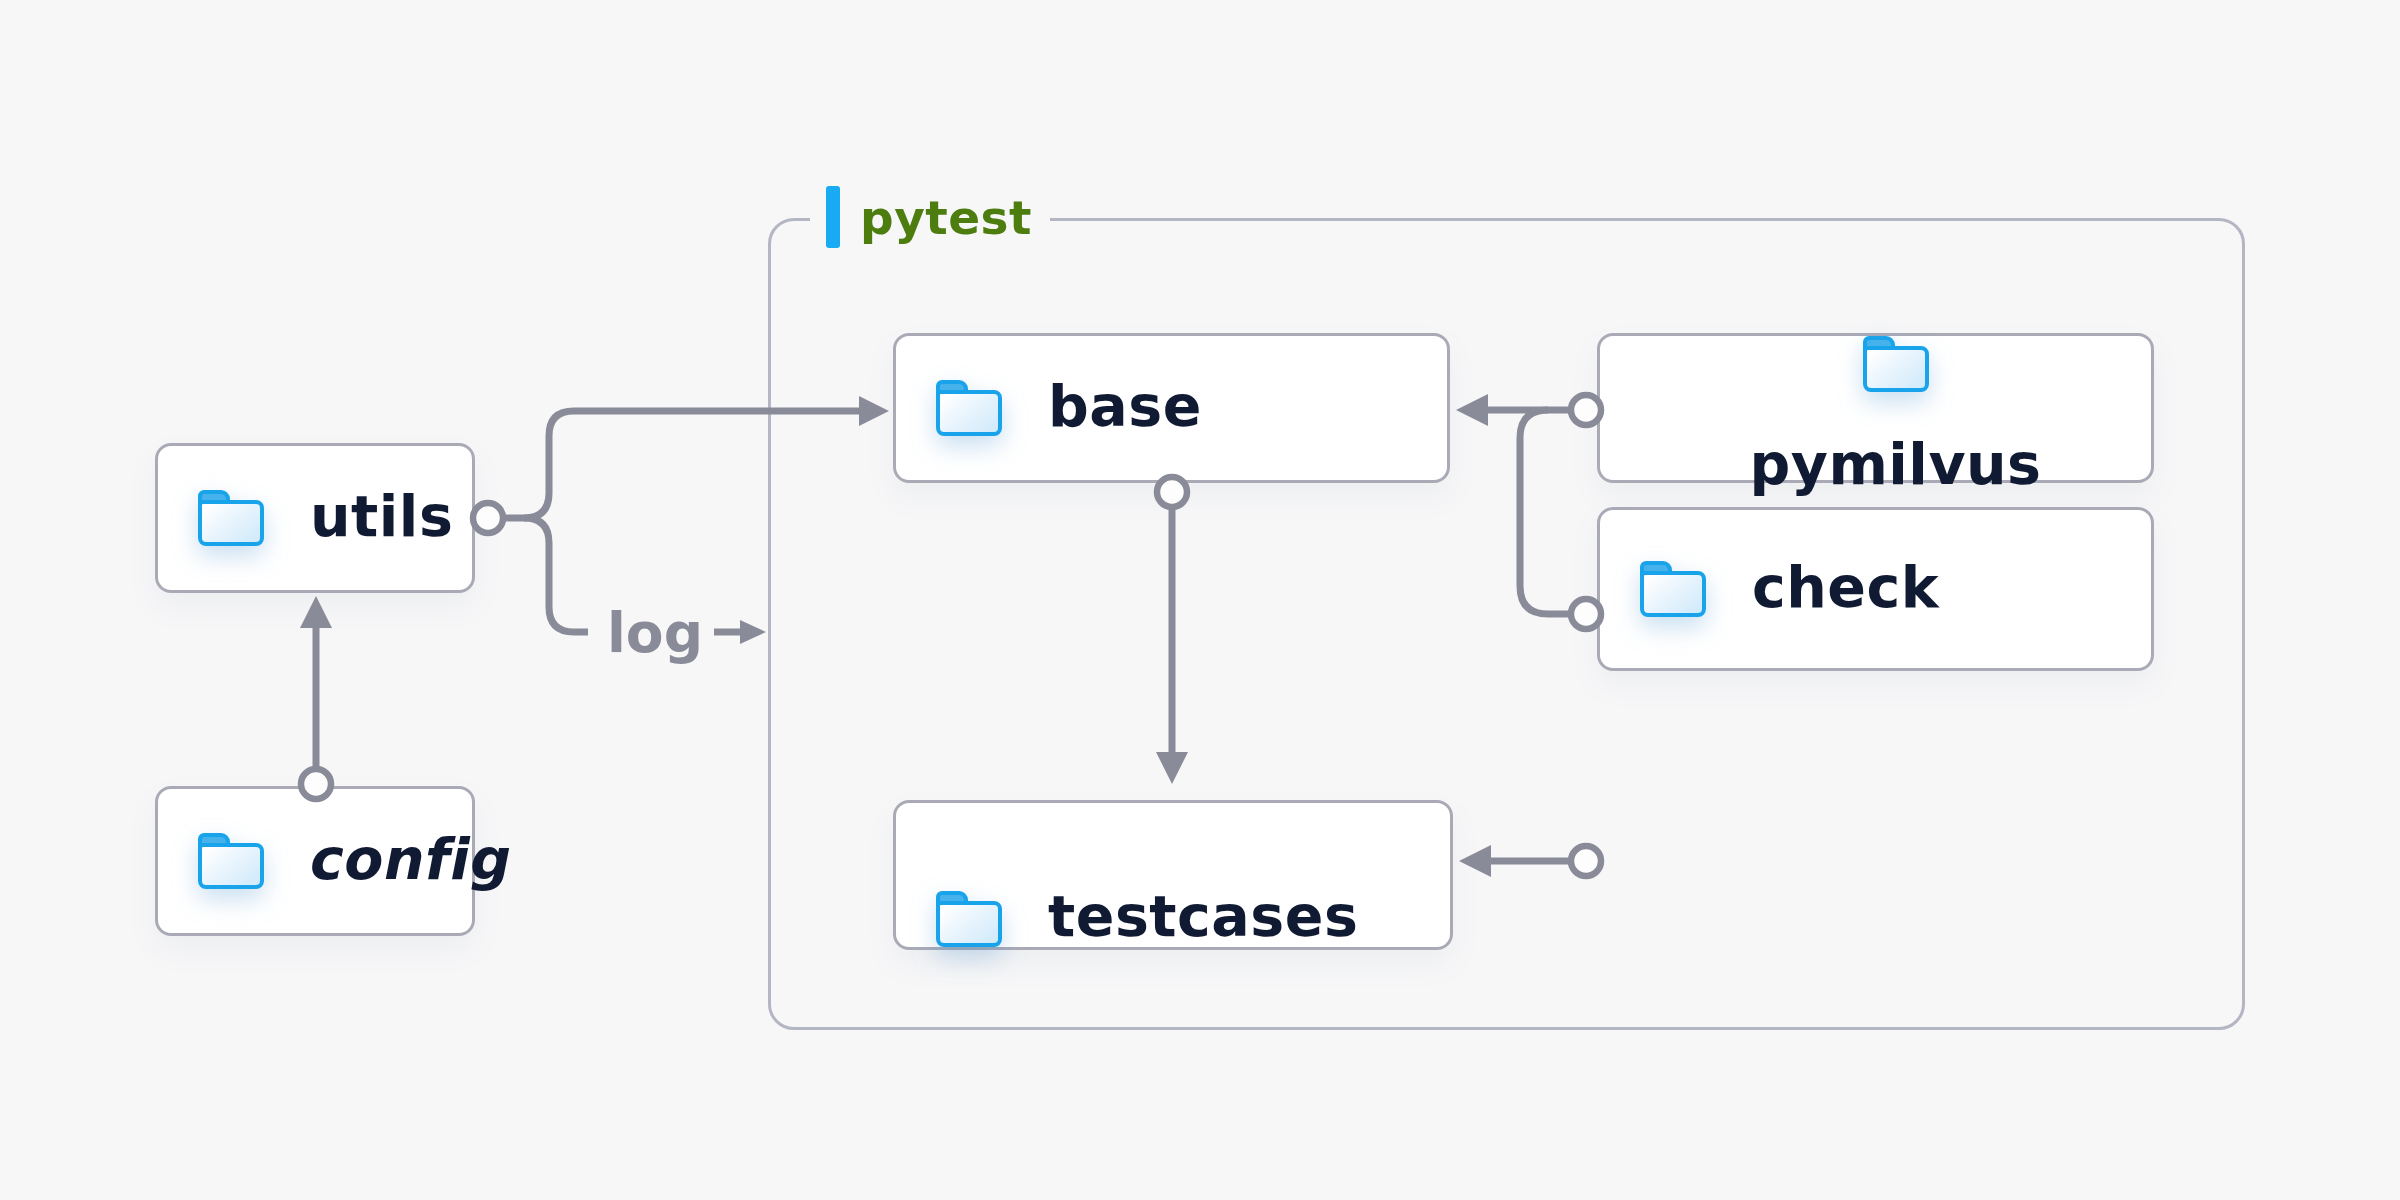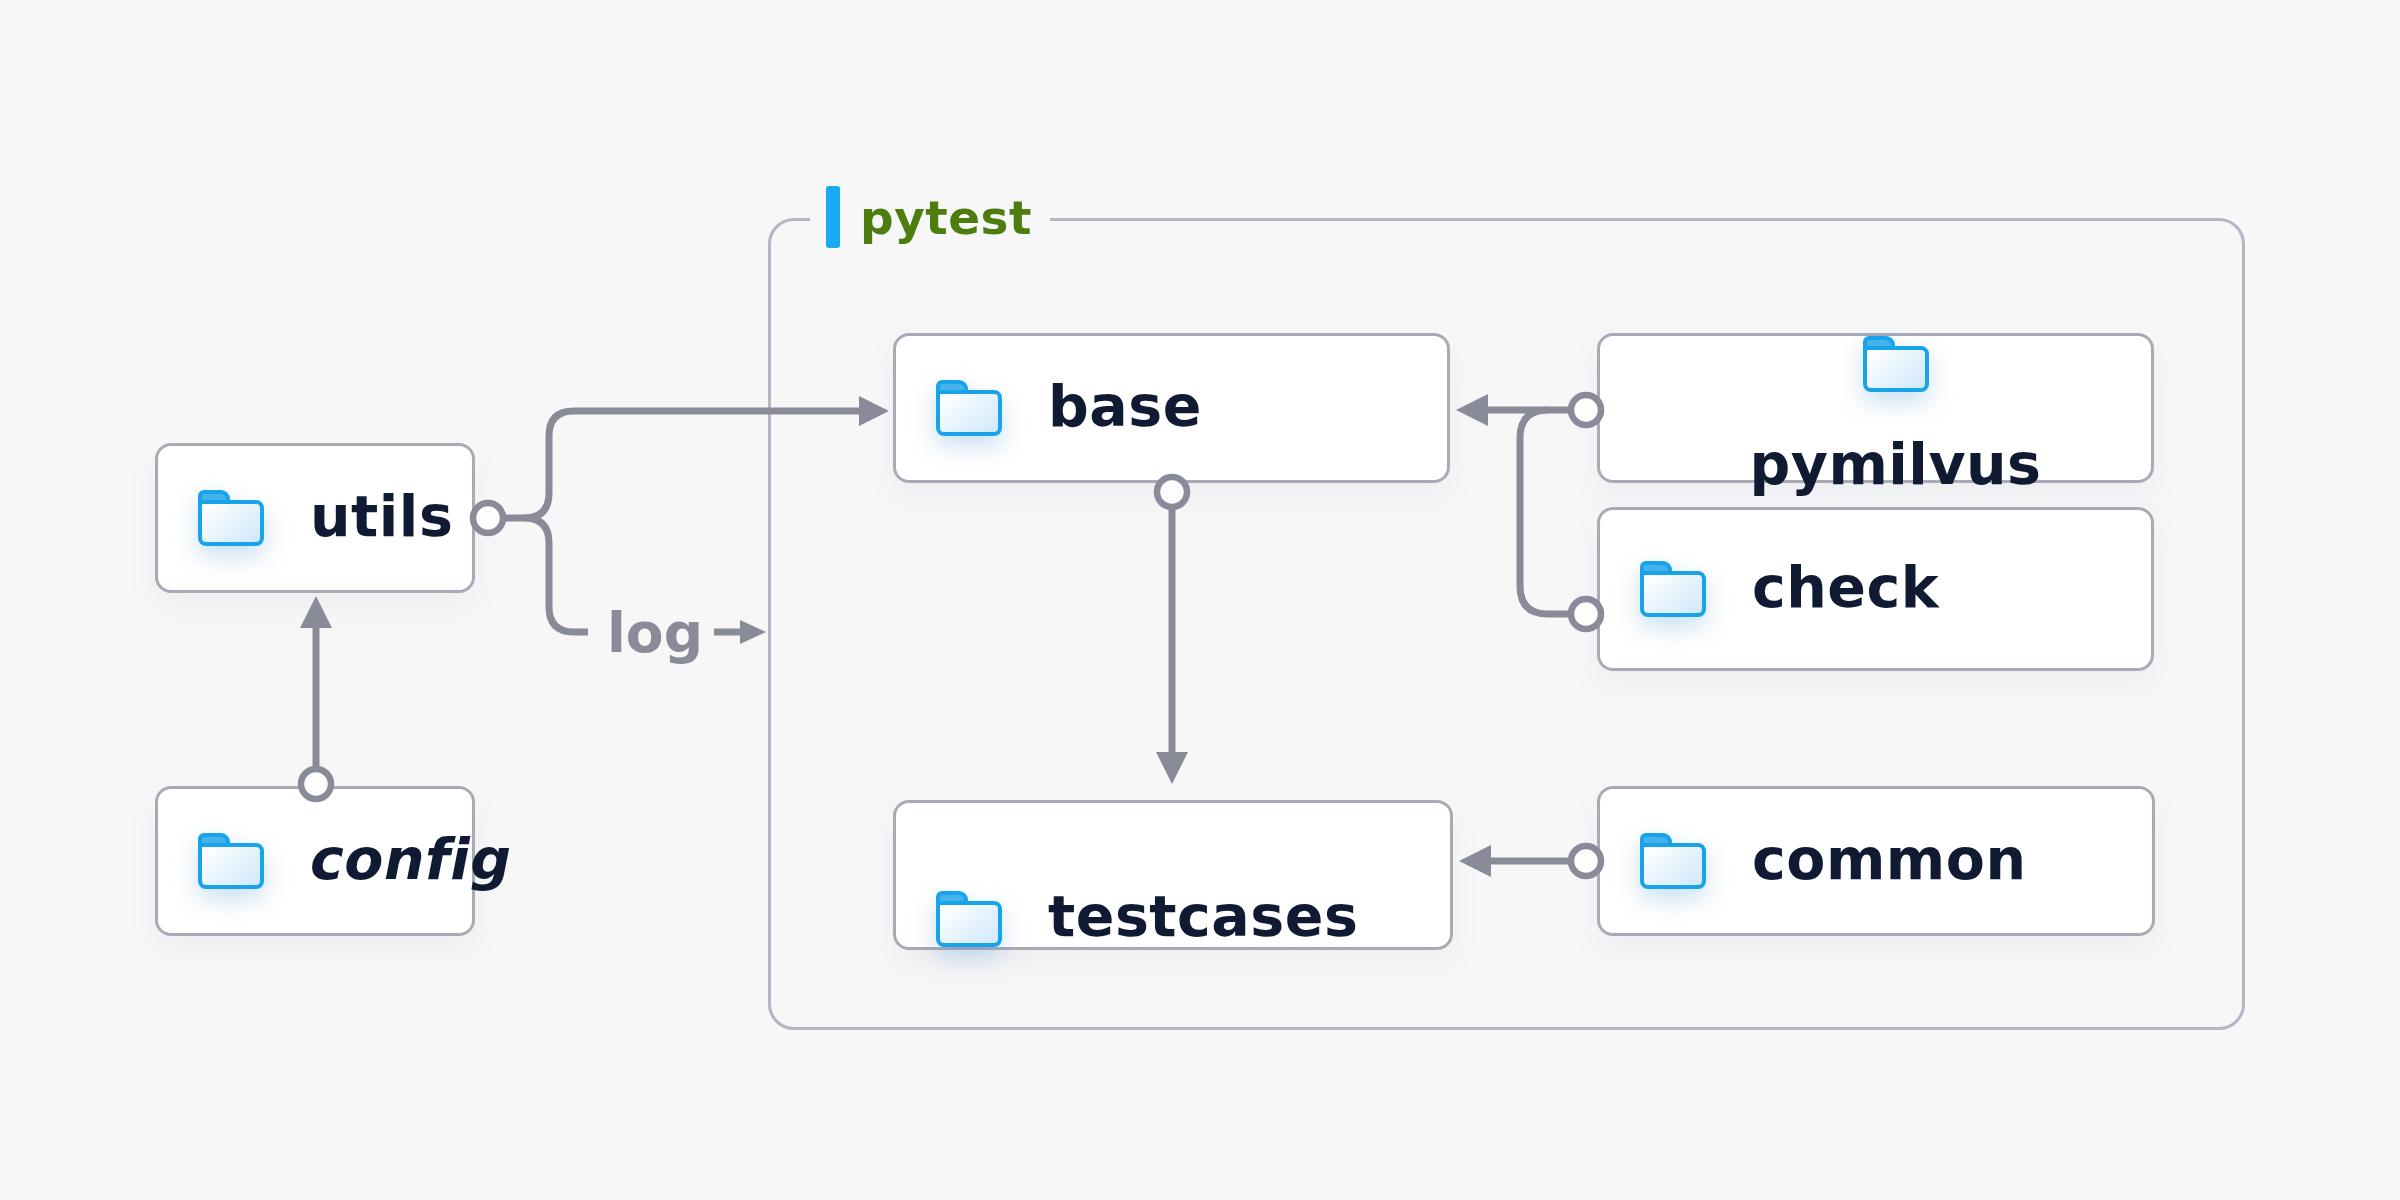--- a/index.html
+++ b/index.html
@@ -145,18 +145,14 @@
   <div class="node" style="left:1597px;top:507px;width:557px;height:164px;">
     <span class="folder"></span>
     <span class="nlabel">check</span>
   </div>
 
   <div class="node" style="left:893px;top:800px;width:560px;align-items:flex-end;">
     <span class="folder"></span>
     <span class="nlabel">testcases</span>
   </div>
 
-  <div class="node" style="left:1597px;top:786px;width:558px;">
-    <span class="folder"></span>
-    <span class="nlabel">common</span>
-  </div>
 
 </div>
 
 </body></html>

